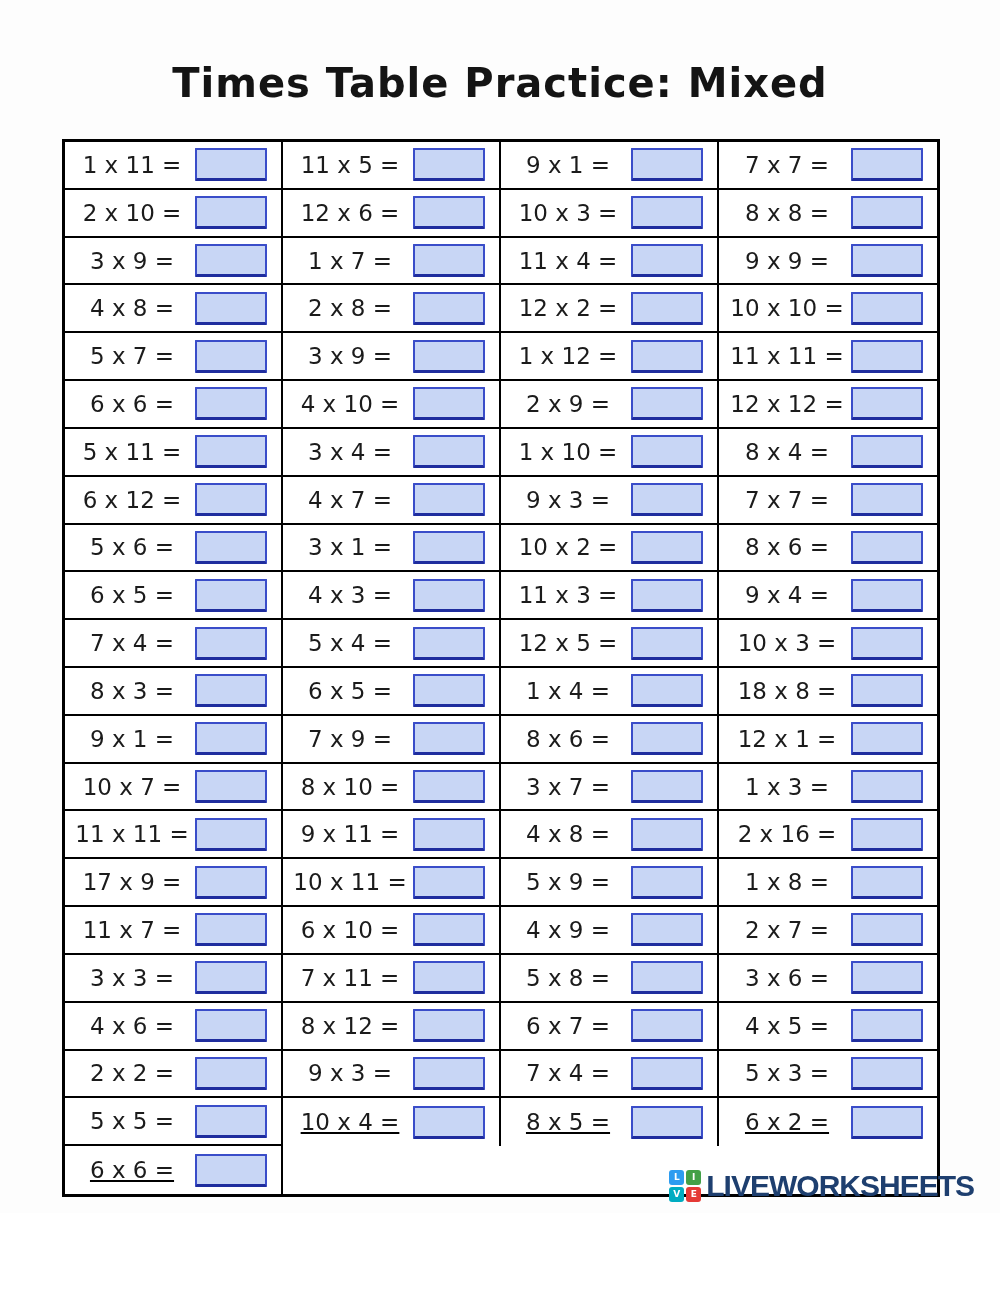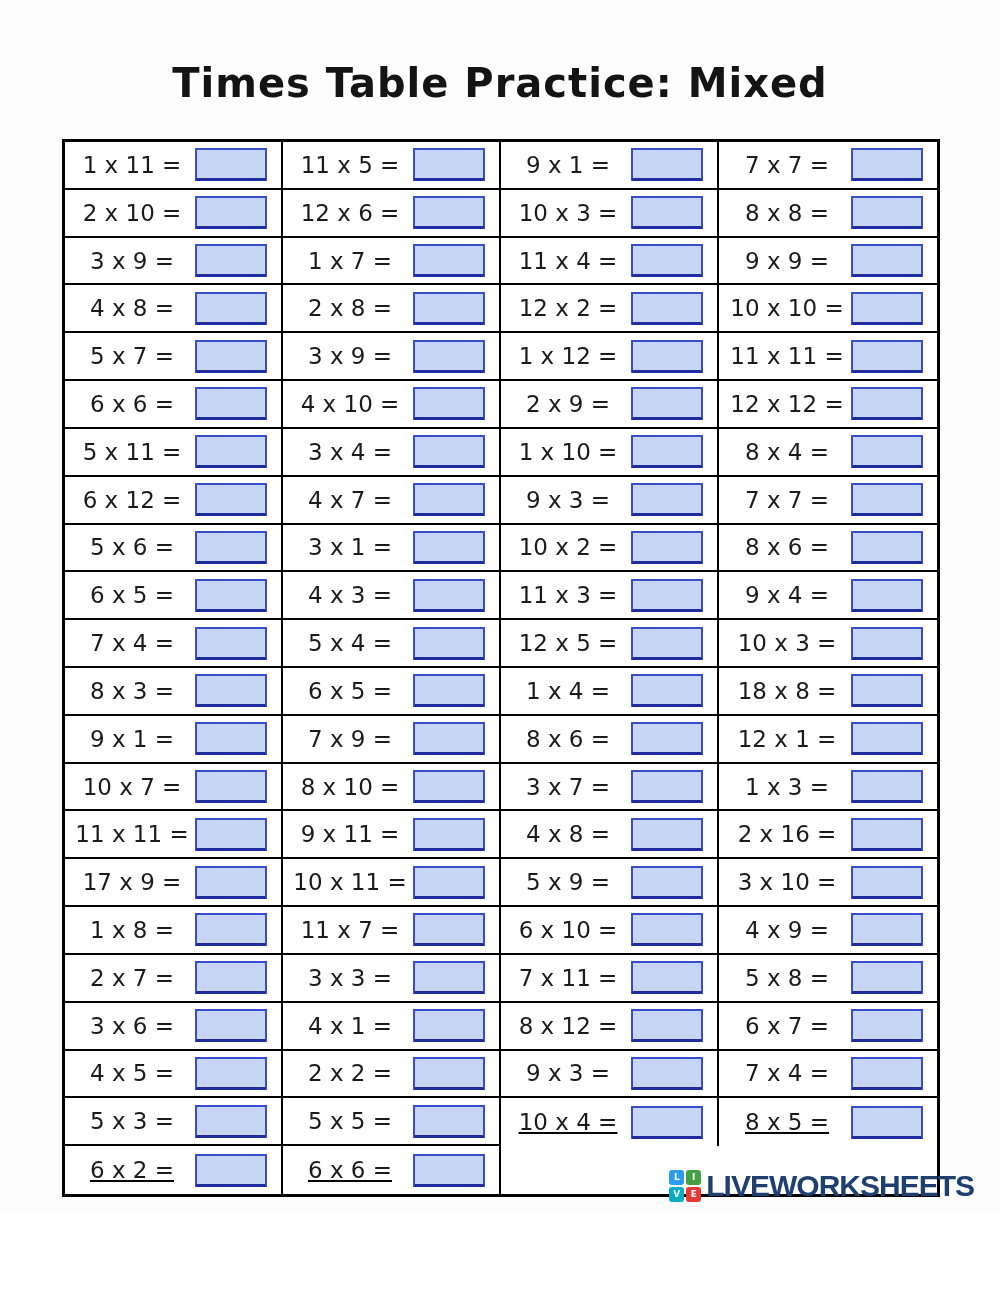--- a/index.html
+++ b/index.html
@@ -364,24 +364,20 @@
       </div>
       <div class="cell">
         <span class="problem-label">10 x 11 =</span>
         <input type="text" class="answer-box" placeholder="" style="">
       </div>
       <div class="cell">
         <span class="problem-label">5 x 9 =</span>
         <input type="text" class="answer-box" placeholder="" style="">
       </div>
       <div class="cell">
-        <span class="problem-label">3 x 10 =</span>
-        <input type="text" class="answer-box" placeholder="" style="">
-      </div>
-      <div class="cell">
         <span class="problem-label">1 x 8 =</span>
         <input type="text" class="answer-box" placeholder="" style="">
       </div>
       <div class="cell">
         <span class="problem-label">11 x 7 =</span>
         <input type="text" class="answer-box" placeholder="" style="">
       </div>
       <div class="cell">
         <span class="problem-label">6 x 10 =</span>
         <input type="text" class="answer-box" placeholder="" style="">
@@ -404,21 +400,21 @@
       </div>
       <div class="cell">
         <span class="problem-label">5 x 8 =</span>
         <input type="text" class="answer-box" placeholder="" style="">
       </div>
       <div class="cell">
         <span class="problem-label">3 x 6 =</span>
         <input type="text" class="answer-box" placeholder="" style="">
       </div>
       <div class="cell">
-        <span class="problem-label">4 x 1 =</span>
+        <span class="problem-label">4 x 6 =</span>
         <input type="text" class="answer-box" placeholder="" style="">
       </div>
       <div class="cell">
         <span class="problem-label">8 x 12 =</span>
         <input type="text" class="answer-box" placeholder="" style="">
       </div>
       <div class="cell">
         <span class="problem-label">6 x 7 =</span>
         <input type="text" class="answer-box" placeholder="" style="">
       </div>

